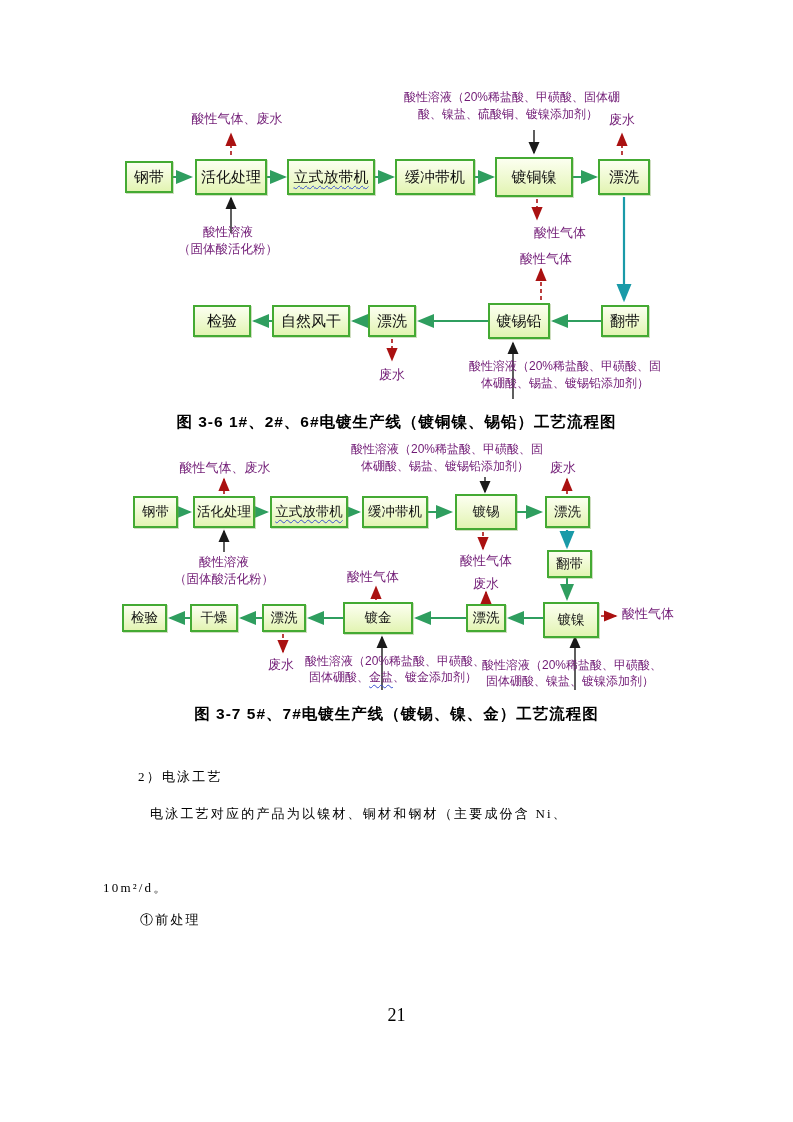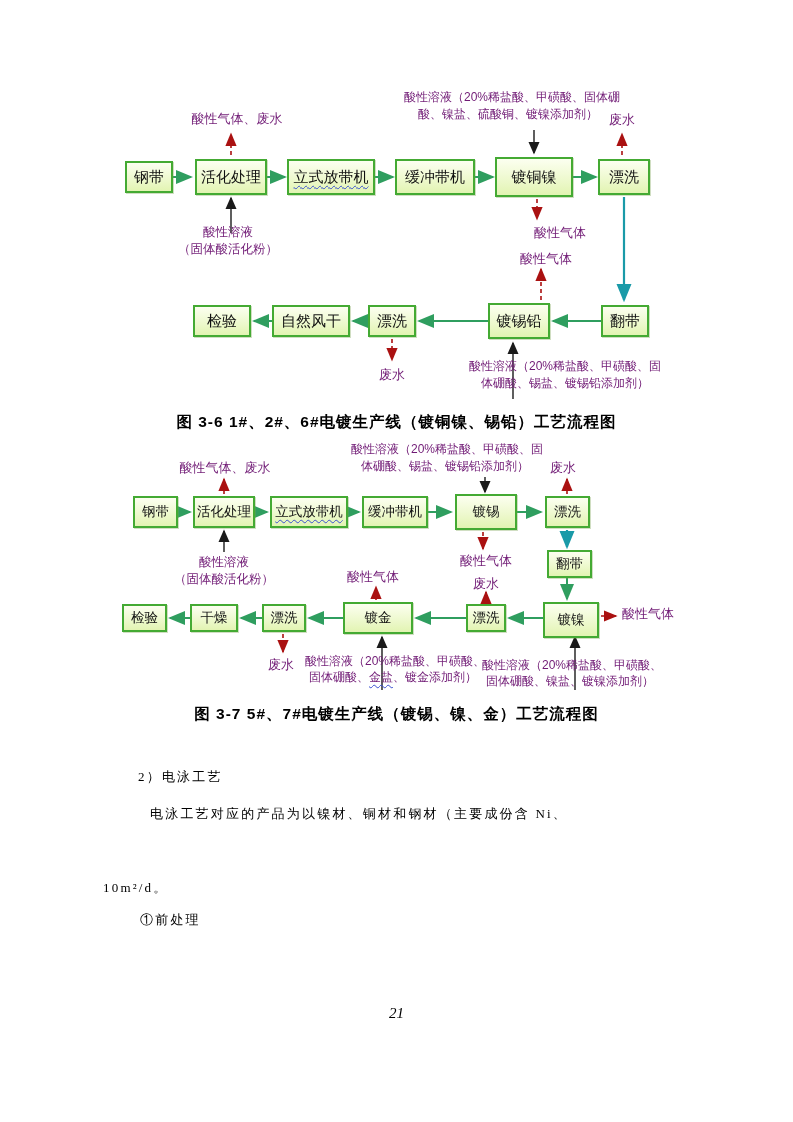--- a/index.html
+++ b/index.html
@@ -31,21 +31,21 @@
   .caption {
     position:absolute; left:0; width:100%; text-align:center;
     font-size:15.5px; font-weight:bold; letter-spacing:1px; color:#000;
   }
   .bodyline {
     position:absolute; font-family:"Liberation Serif", serif;
     font-size:13px; letter-spacing:2.2px; white-space:nowrap; color:#000;
   }
   .pagenum {
     position:absolute; left:50%; transform:translateX(-50%);
-    font-size:15px; font-family:"Liberation Serif", serif;font-style:italic;
+    font-size:18px; font-family:"Liberation Serif", serif;
   }
 </style>
 </head>
 <body>
 
 <div class="page">
 
   <svg class="arrows" width="793" height="1122">
     <defs>
       <marker id="m-green" markerWidth="9" markerHeight="8" refX="7.5" refY="3.5" orient="auto">

